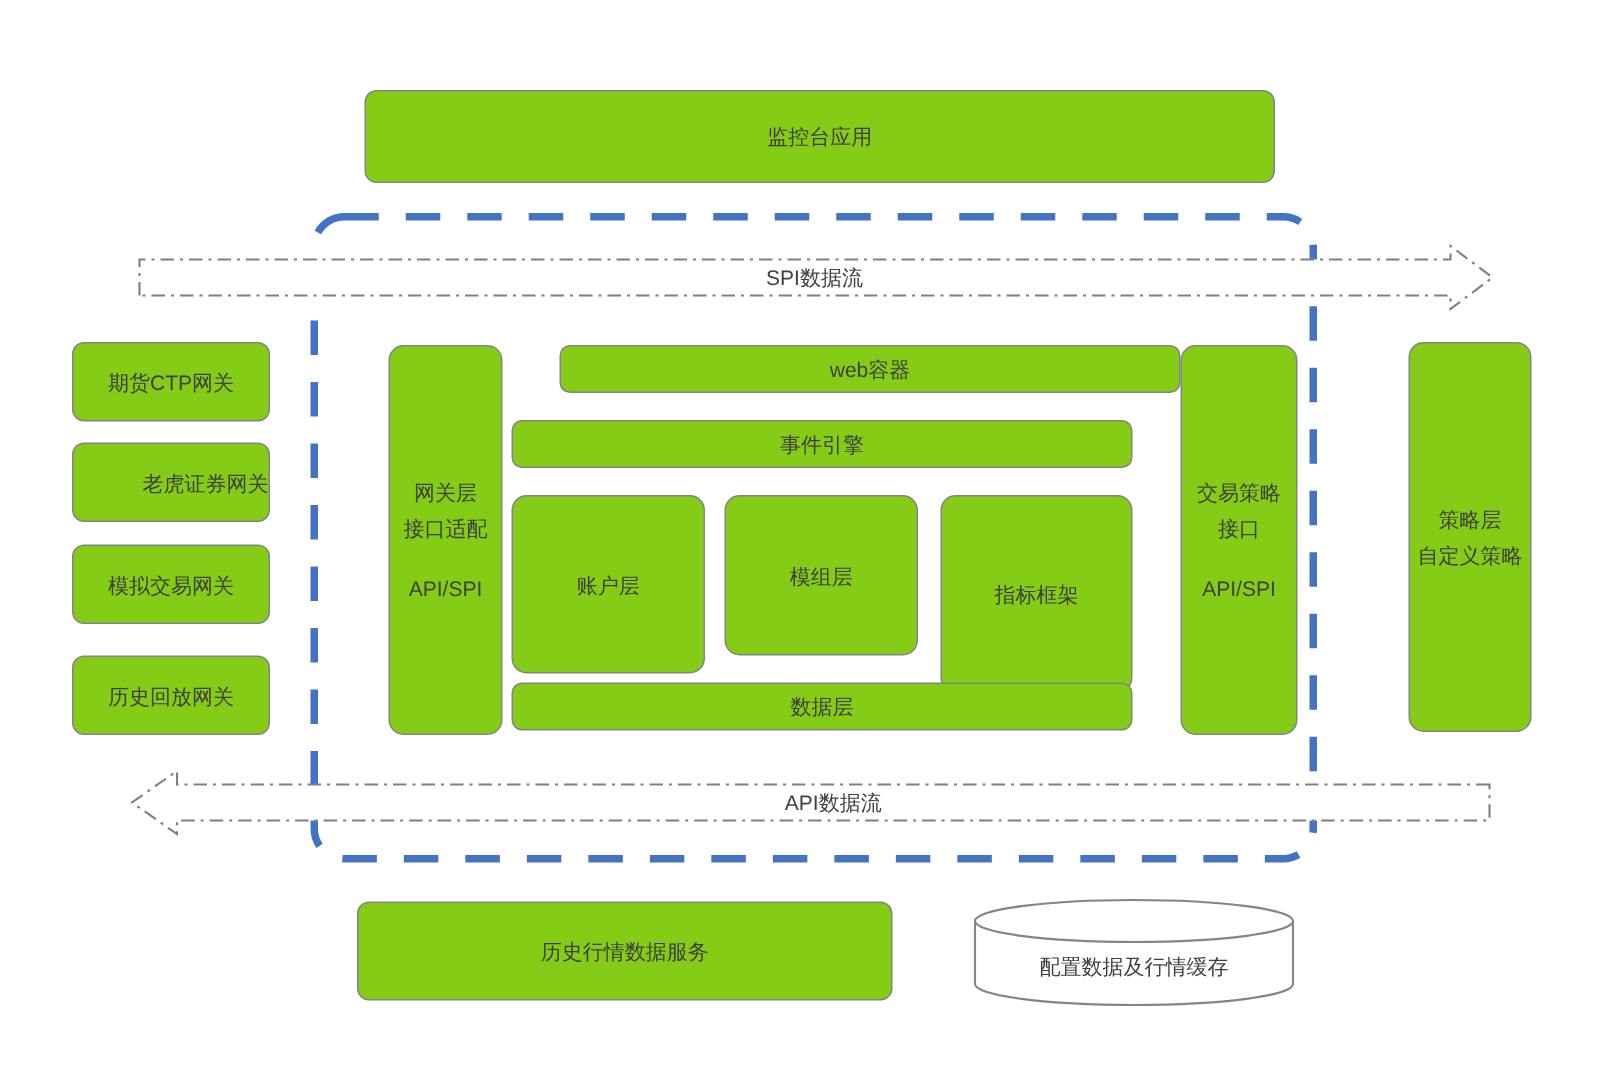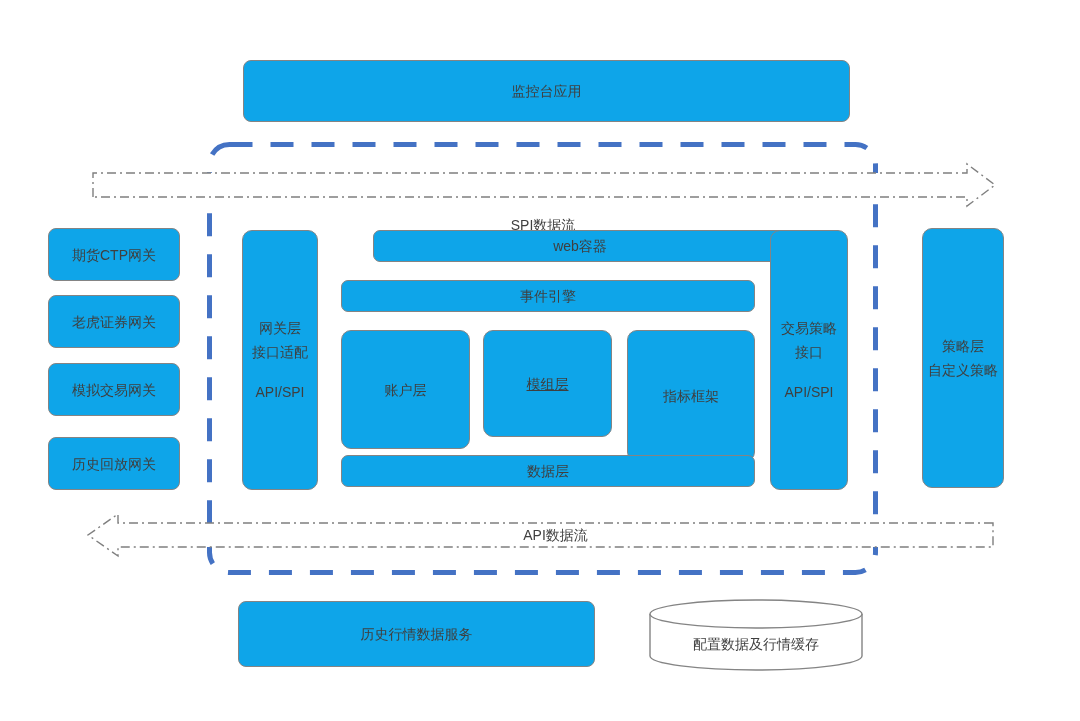--- a/index.html
+++ b/index.html
@@ -10,53 +10,53 @@
     font-family:"Liberation Sans","DejaVu Sans",sans-serif;
     color:#3f3f3f;
     overflow:hidden;
   }
   #wires{position:absolute;left:0;top:0;width:1080px;height:721px;}
   .node{
     position:absolute;
     box-sizing:border-box;
     border:1px solid #848484;
     border-radius:8px;
-    background:#0ea5e9;
+    background:#84cc16;
     display:flex;
     flex-direction:column;
     align-items:center;
     justify-content:center;
     text-align:center;
     font-size:14px;
     line-height:24px;
     color:#3f3f3f;
   }
-  .node.tall{border-radius:10px;}
+  .node.tall{border-radius:10px;margin-left:17px;}
   .gap-line{margin-top:16px;}
   .flow-label{
     position:absolute;
     text-align:center;
     font-size:14px;
     color:#3f3f3f;
   }
   
   .monitor   {left:243px;top:60px; width:607px;height:62px;}
   .gw        {left:48px; width:132px;height:53px;}
-  .gw1{top:228px;} .gw2{top:295px;} .gw3{top:363px;} .gw4{top:437px;align-items:center;}
+  .gw1{top:228px;} .gw2{top:295px;align-items:flex-end;} .gw3{top:363px;} .gw4{top:437px;align-items:center;}
   .adapter   {left:242px;top:230px;width:76px; height:260px;}
   .webc      {left:341px;top:230px;width:414px;height:32px;border-radius:7px;margin-left:32px;}
   .event     {left:341px;top:280px;width:414px;height:32px;border-radius:7px;}
   .account   {left:341px;top:330px;width:129px;height:119px;border-radius:10px;}
-  .module    {left:483px;top:330px;width:129px;height:107px;border-radius:10px;text-decoration:underline;}
+  .module    {left:483px;top:330px;width:129px;height:107px;border-radius:10px;}
   .indicator {left:627px;top:330px;width:128px;height:132px;border-radius:10px;}
   .datal     {left:341px;top:455px;width:414px;height:32px;border-radius:7px;}
   .stratif   {left:770px;top:230px;width:78px; height:260px;}
   .stratlayer{left:922px;top:228px;width:82px; height:260px;}
   .history   {left:238px;top:601px;width:357px;height:66px;}
-  .spi-label {left:93px; top:174px;width:900px;height:22px;line-height:22px;margin-top:40px;}
+  .spi-label {left:93px; top:174px;width:900px;height:22px;line-height:22px;}
   .api-label {left:118px;top:524px;width:875px;height:22px;line-height:22px;}
   .cyl-label {left:655px;top:633px;width:202px;height:22px;line-height:22px;position:absolute;text-align:center;font-size:14px;}
 </style>
 </head>
 <body>
 
 <div id="stage">
 
   <svg id="wires" viewBox="0 0 1080 721" xmlns="http://www.w3.org/2000/svg">
 

